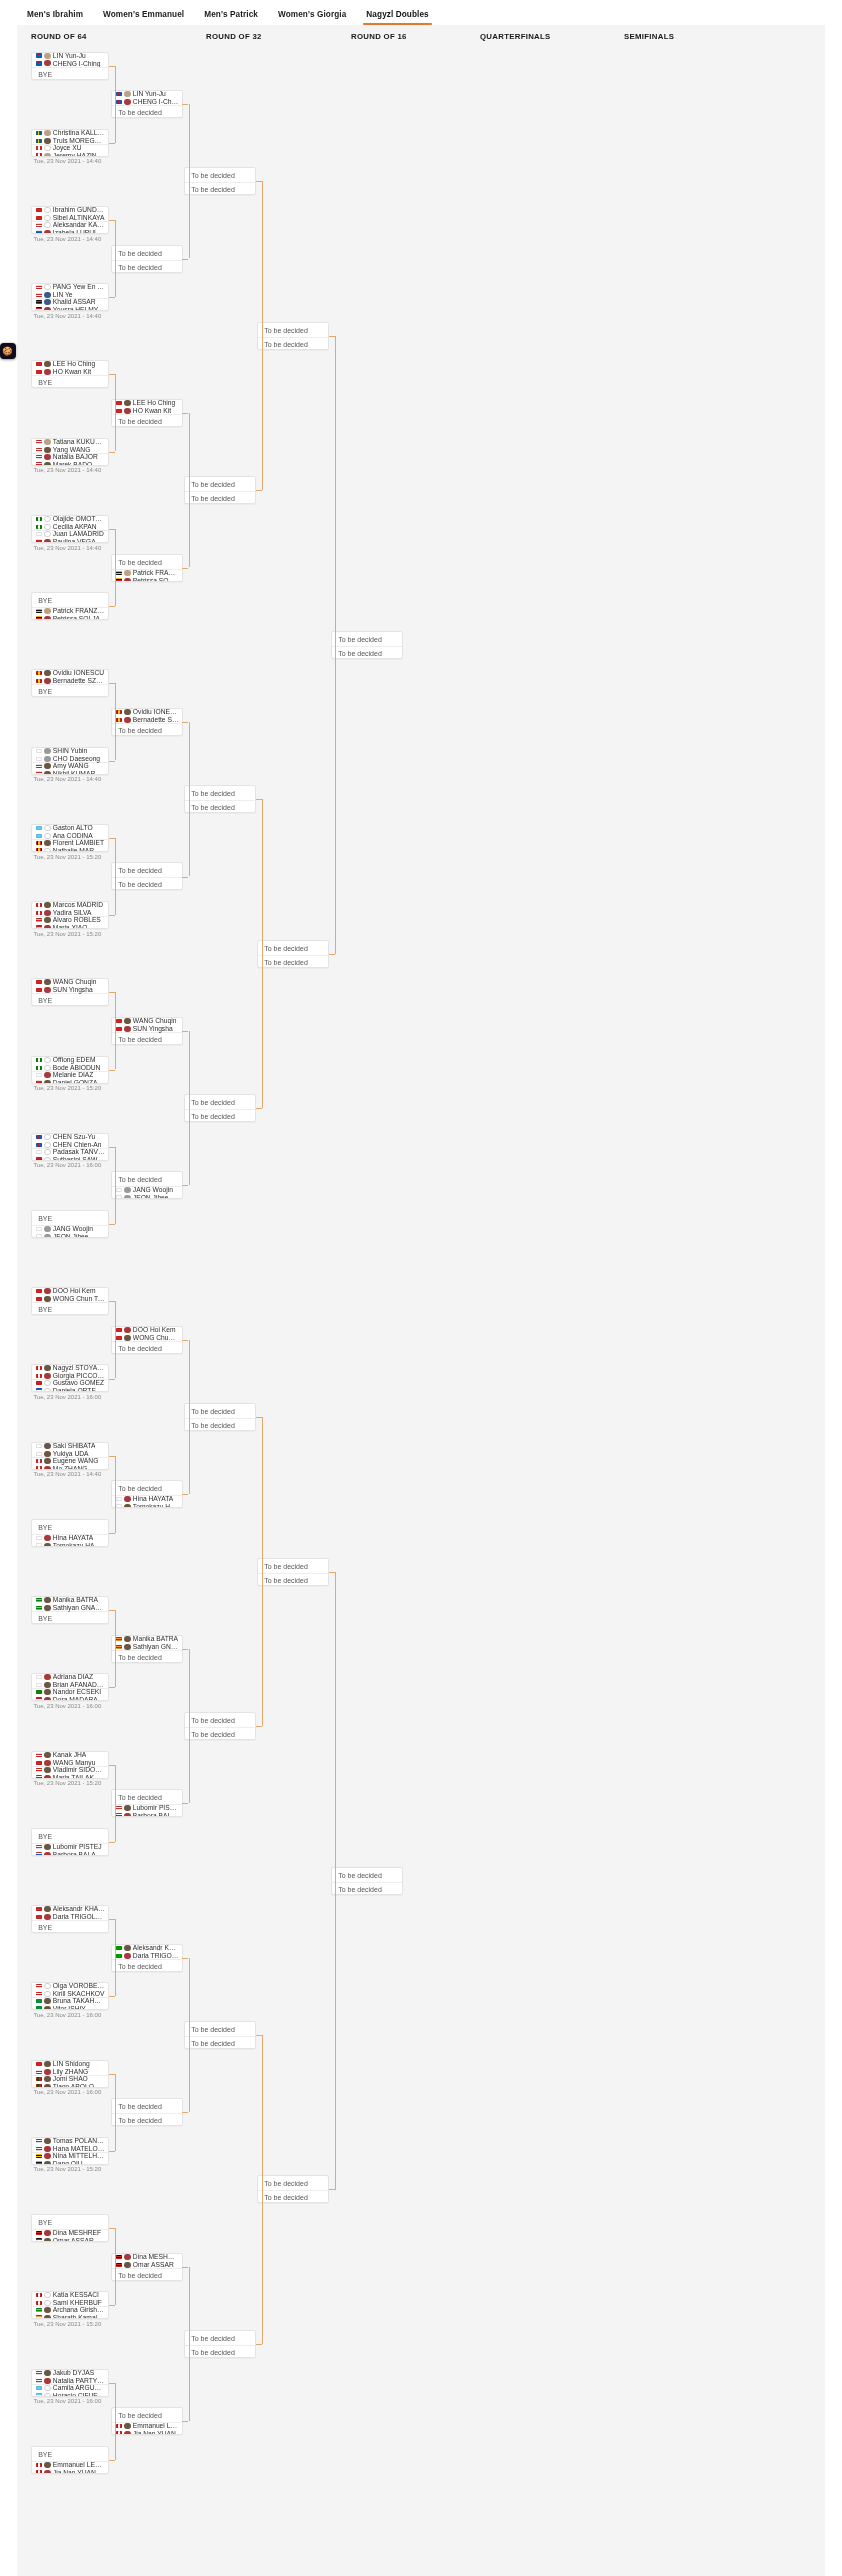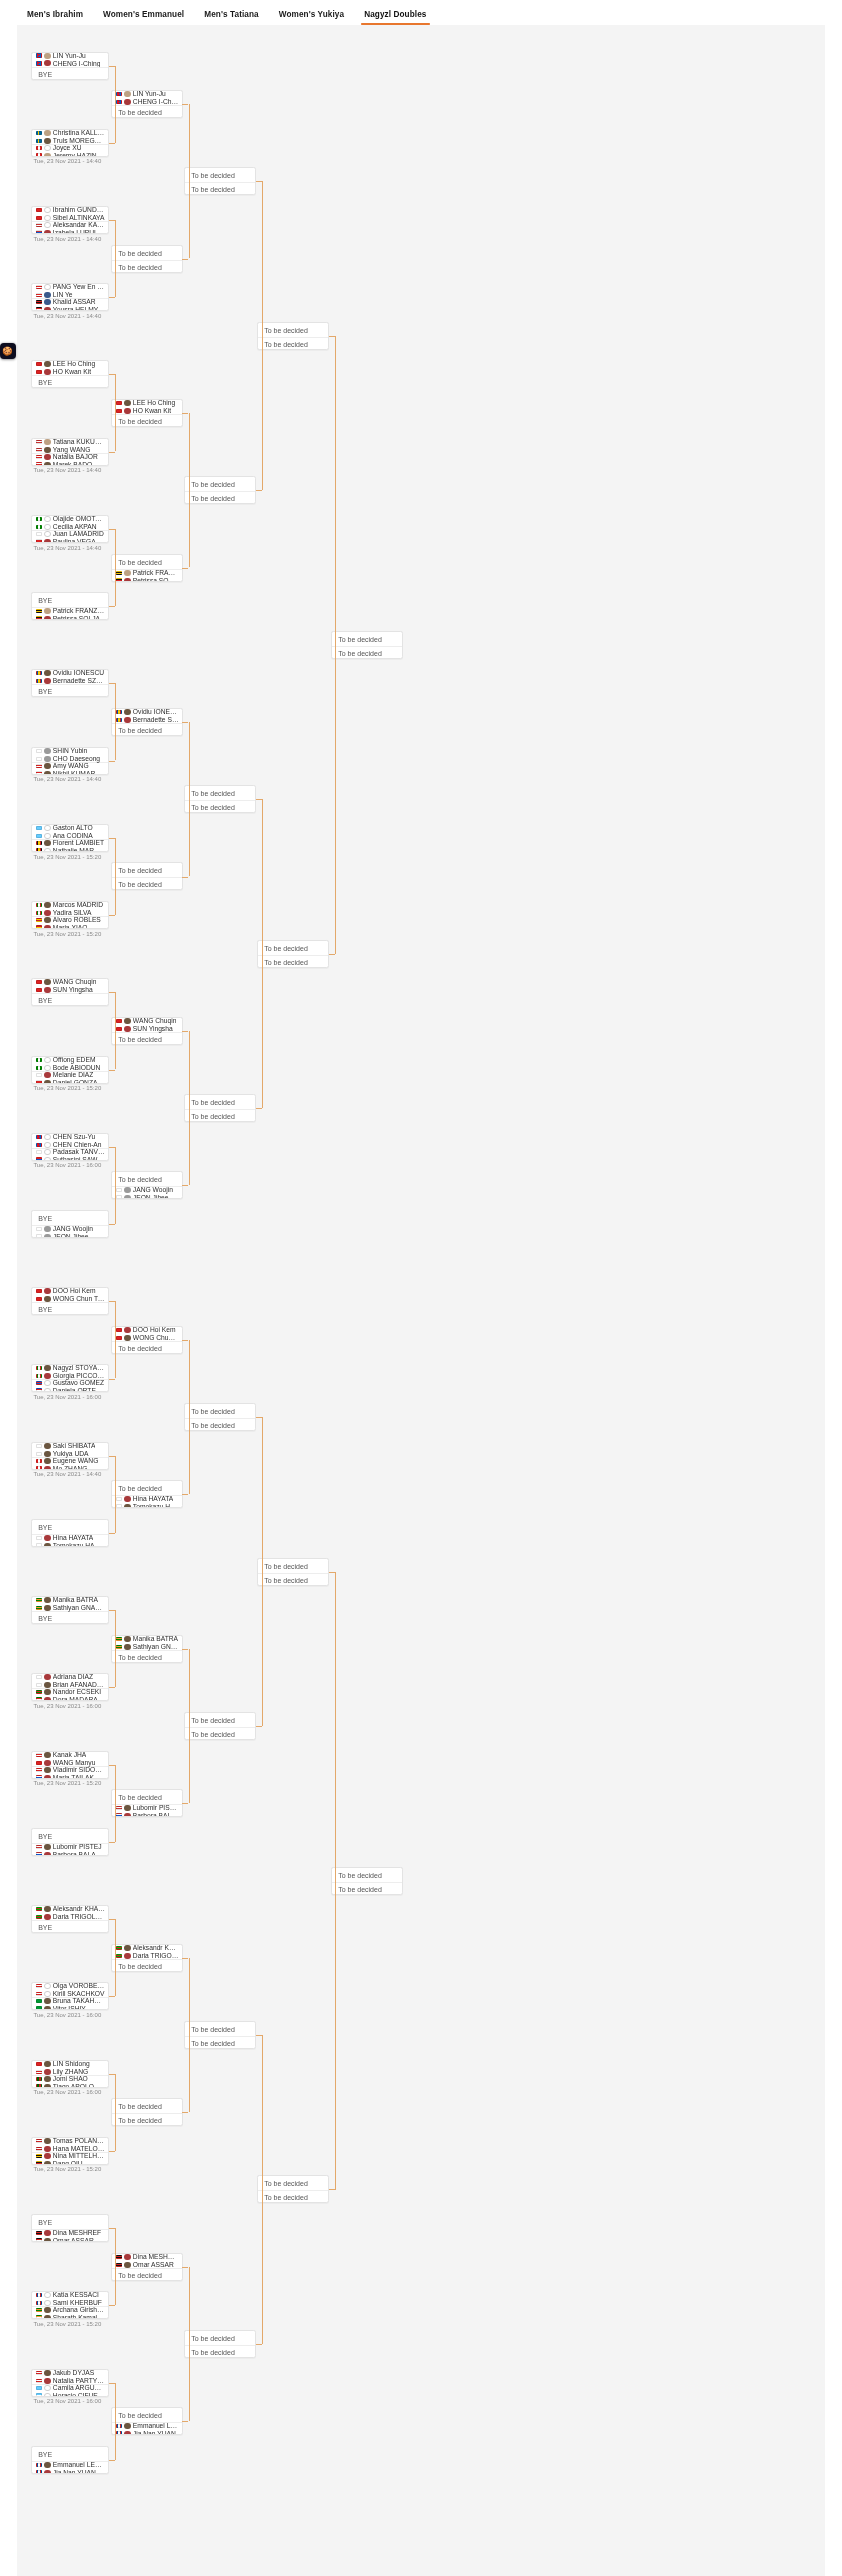--- a/index.html
+++ b/index.html
@@ -102,26 +102,33 @@
     font-size:8.6px; cursor:pointer; z-index:20;
     box-shadow:0 0.8px 2.3px rgba(0,0,0,.4);
   }
 </style>
 </head>
 <body>
 
 <div class="tabbar">
   <div class="tab">Men's Ibrahim</div>
   <div class="tab">Women's Emmanuel</div>
-  <div class="tab">Men's Tatiana</div>
-  <div class="tab">Women's Yukiya</div>
+  <div class="tab">Men's Patrick</div>
+  <div class="tab">Women's Giorgia</div>
   <div class="tab active">Nagyzl Doubles</div>
 </div>
 
 <div class="bracket-wrap">
+  <div class="round-headers">
+    <div class="rh" style="left:14px">ROUND OF 64</div>
+    <div class="rh" style="left:189px">ROUND OF 32</div>
+    <div class="rh" style="left:334px">ROUND OF 16</div>
+    <div class="rh" style="left:463px">QUARTERFINALS</div>
+    <div class="rh" style="left:607px">SEMIFINALS</div>
+  </div>
   <div class="canvas" id="canvas">
       <div class="card" style="left: 14px; top: 26.5px; width: 78px; height: 28px;">
         <div class="half" style="height: 14px;">
           <div class="team">
             <span class="flag" style="background: linear-gradient(135deg, rgb(221, 17, 34) 0px, rgb(221, 17, 34) 55%, rgb(0, 102, 204) 55%, rgb(0, 102, 204) 100%);"></span>
             <span class="avatar f-tan"></span>
             <span class="pname">LIN Yun-Ju</span>
           </div>
           <div class="team">
             <span class="flag" style="background: linear-gradient(135deg, rgb(221, 17, 34) 0px, rgb(221, 17, 34) 55%, rgb(0, 102, 204) 55%, rgb(0, 102, 204) 100%);"></span>

